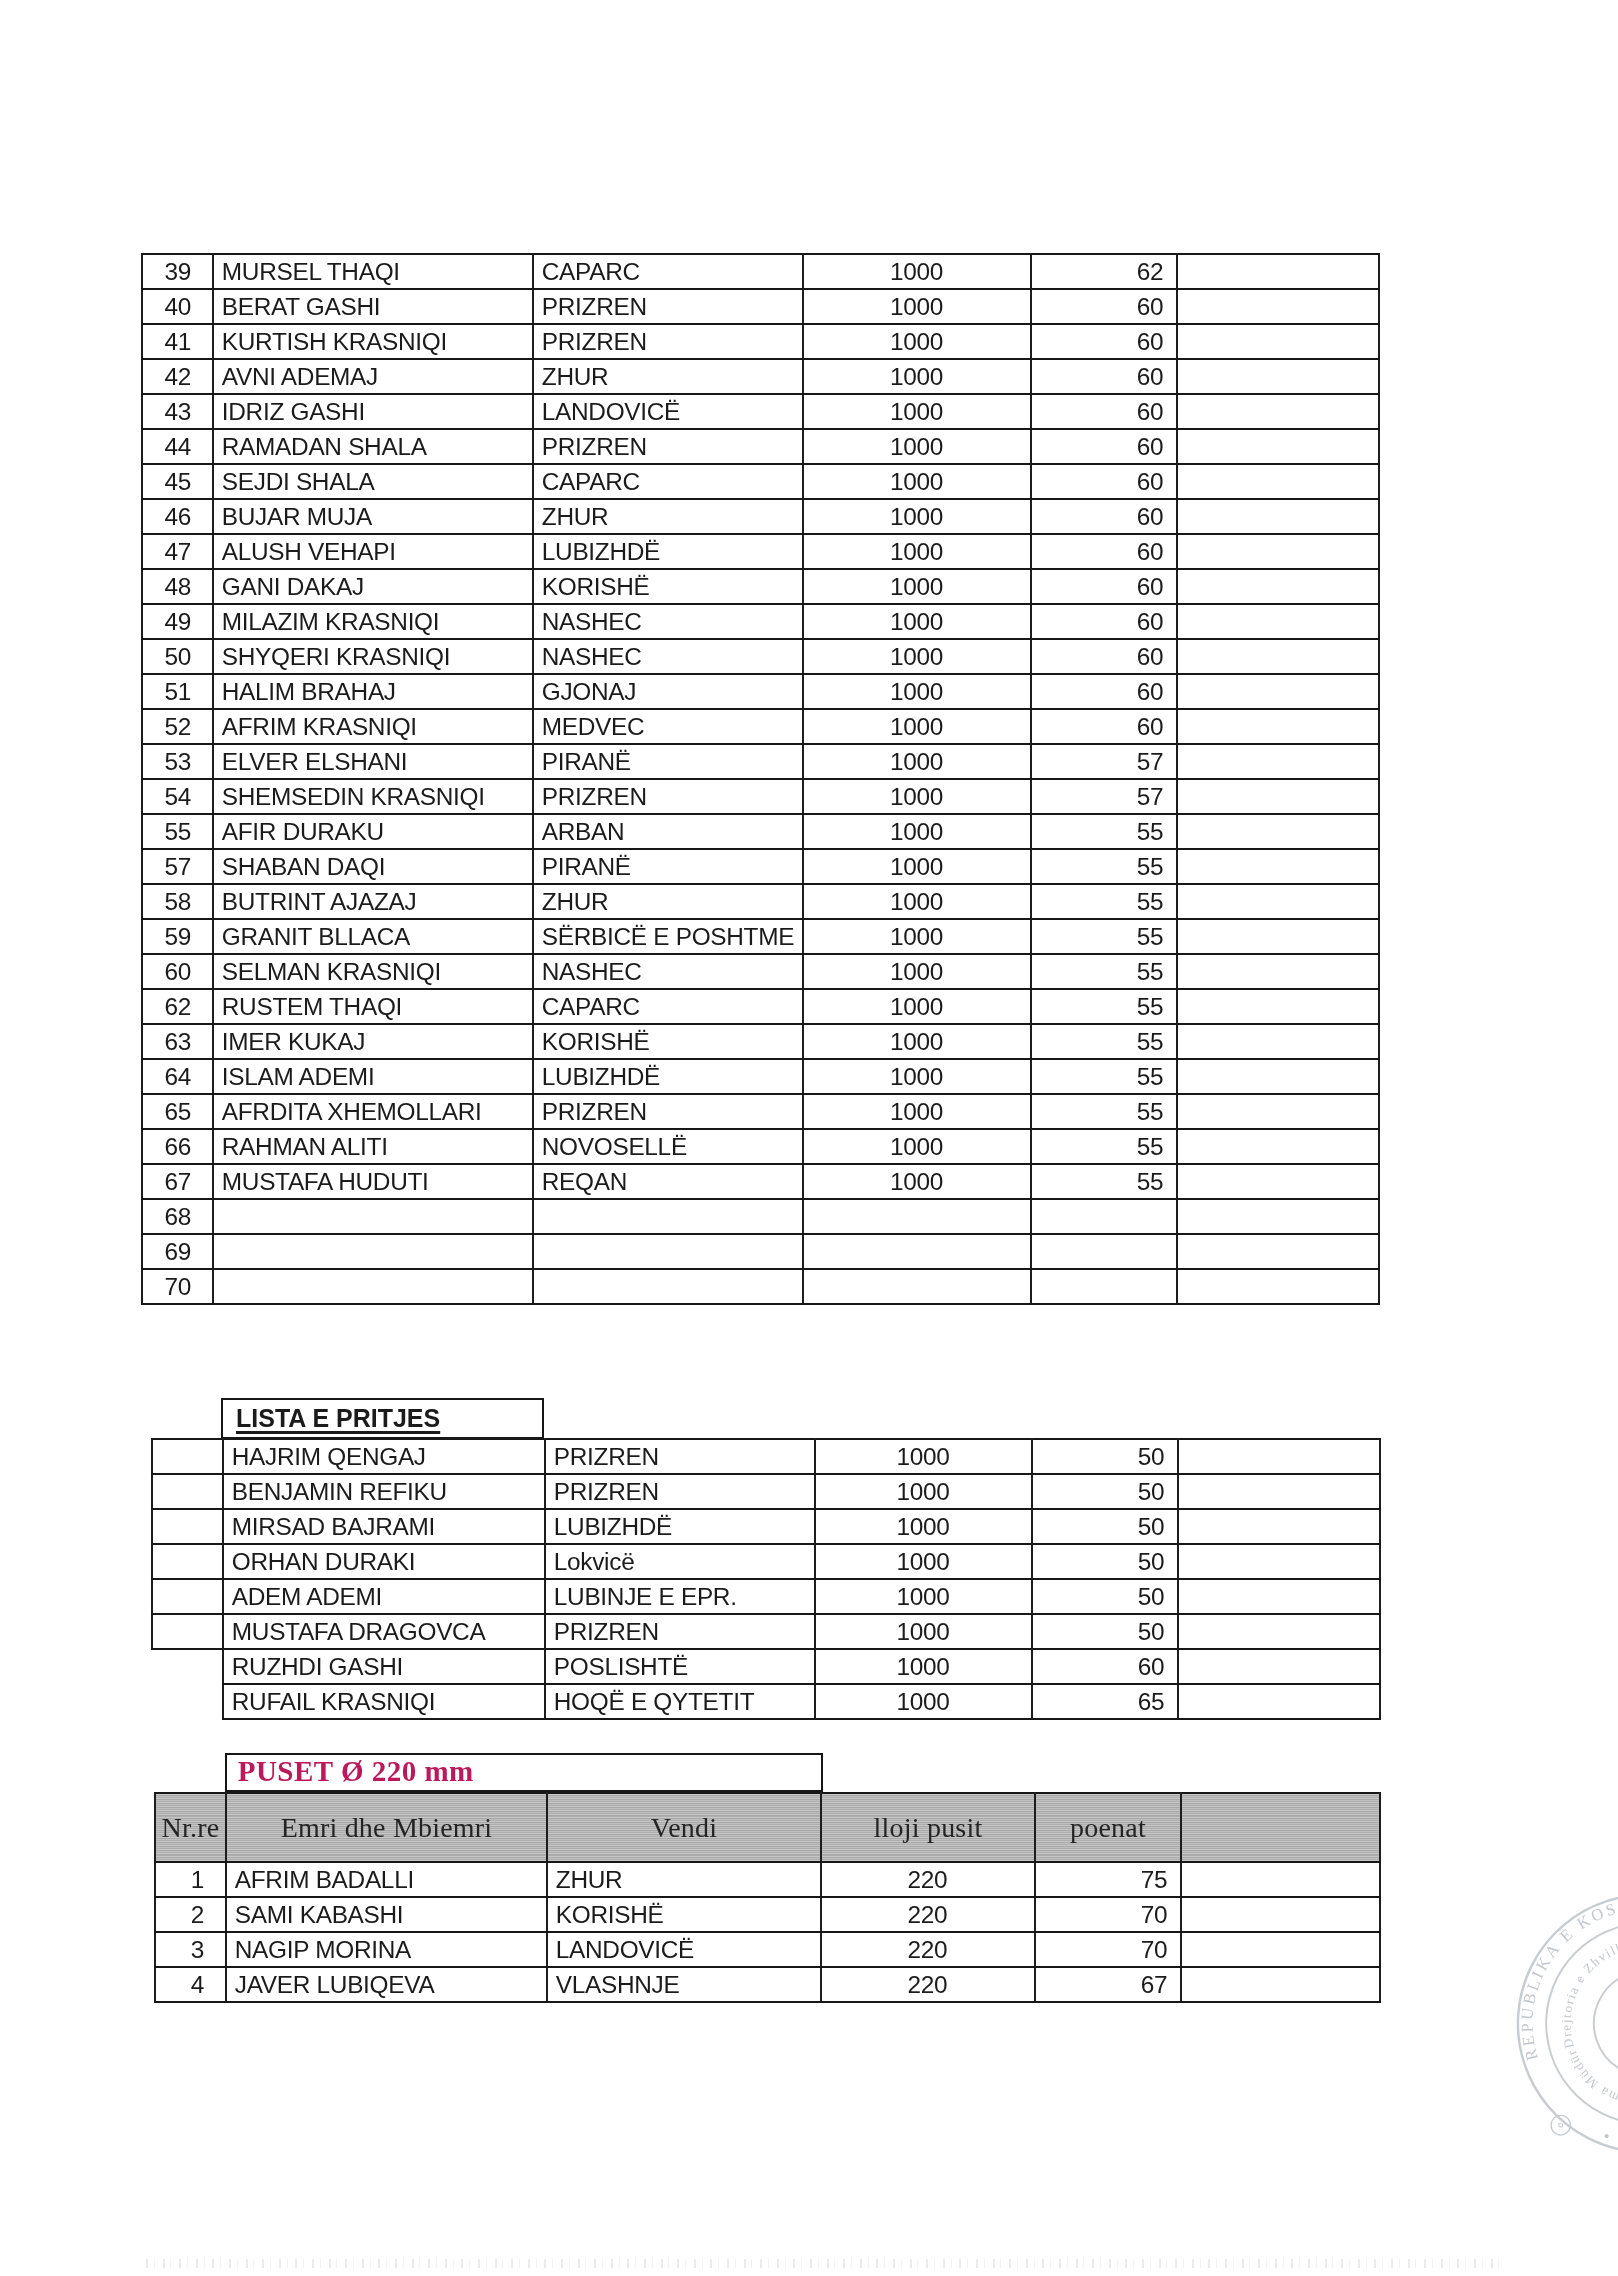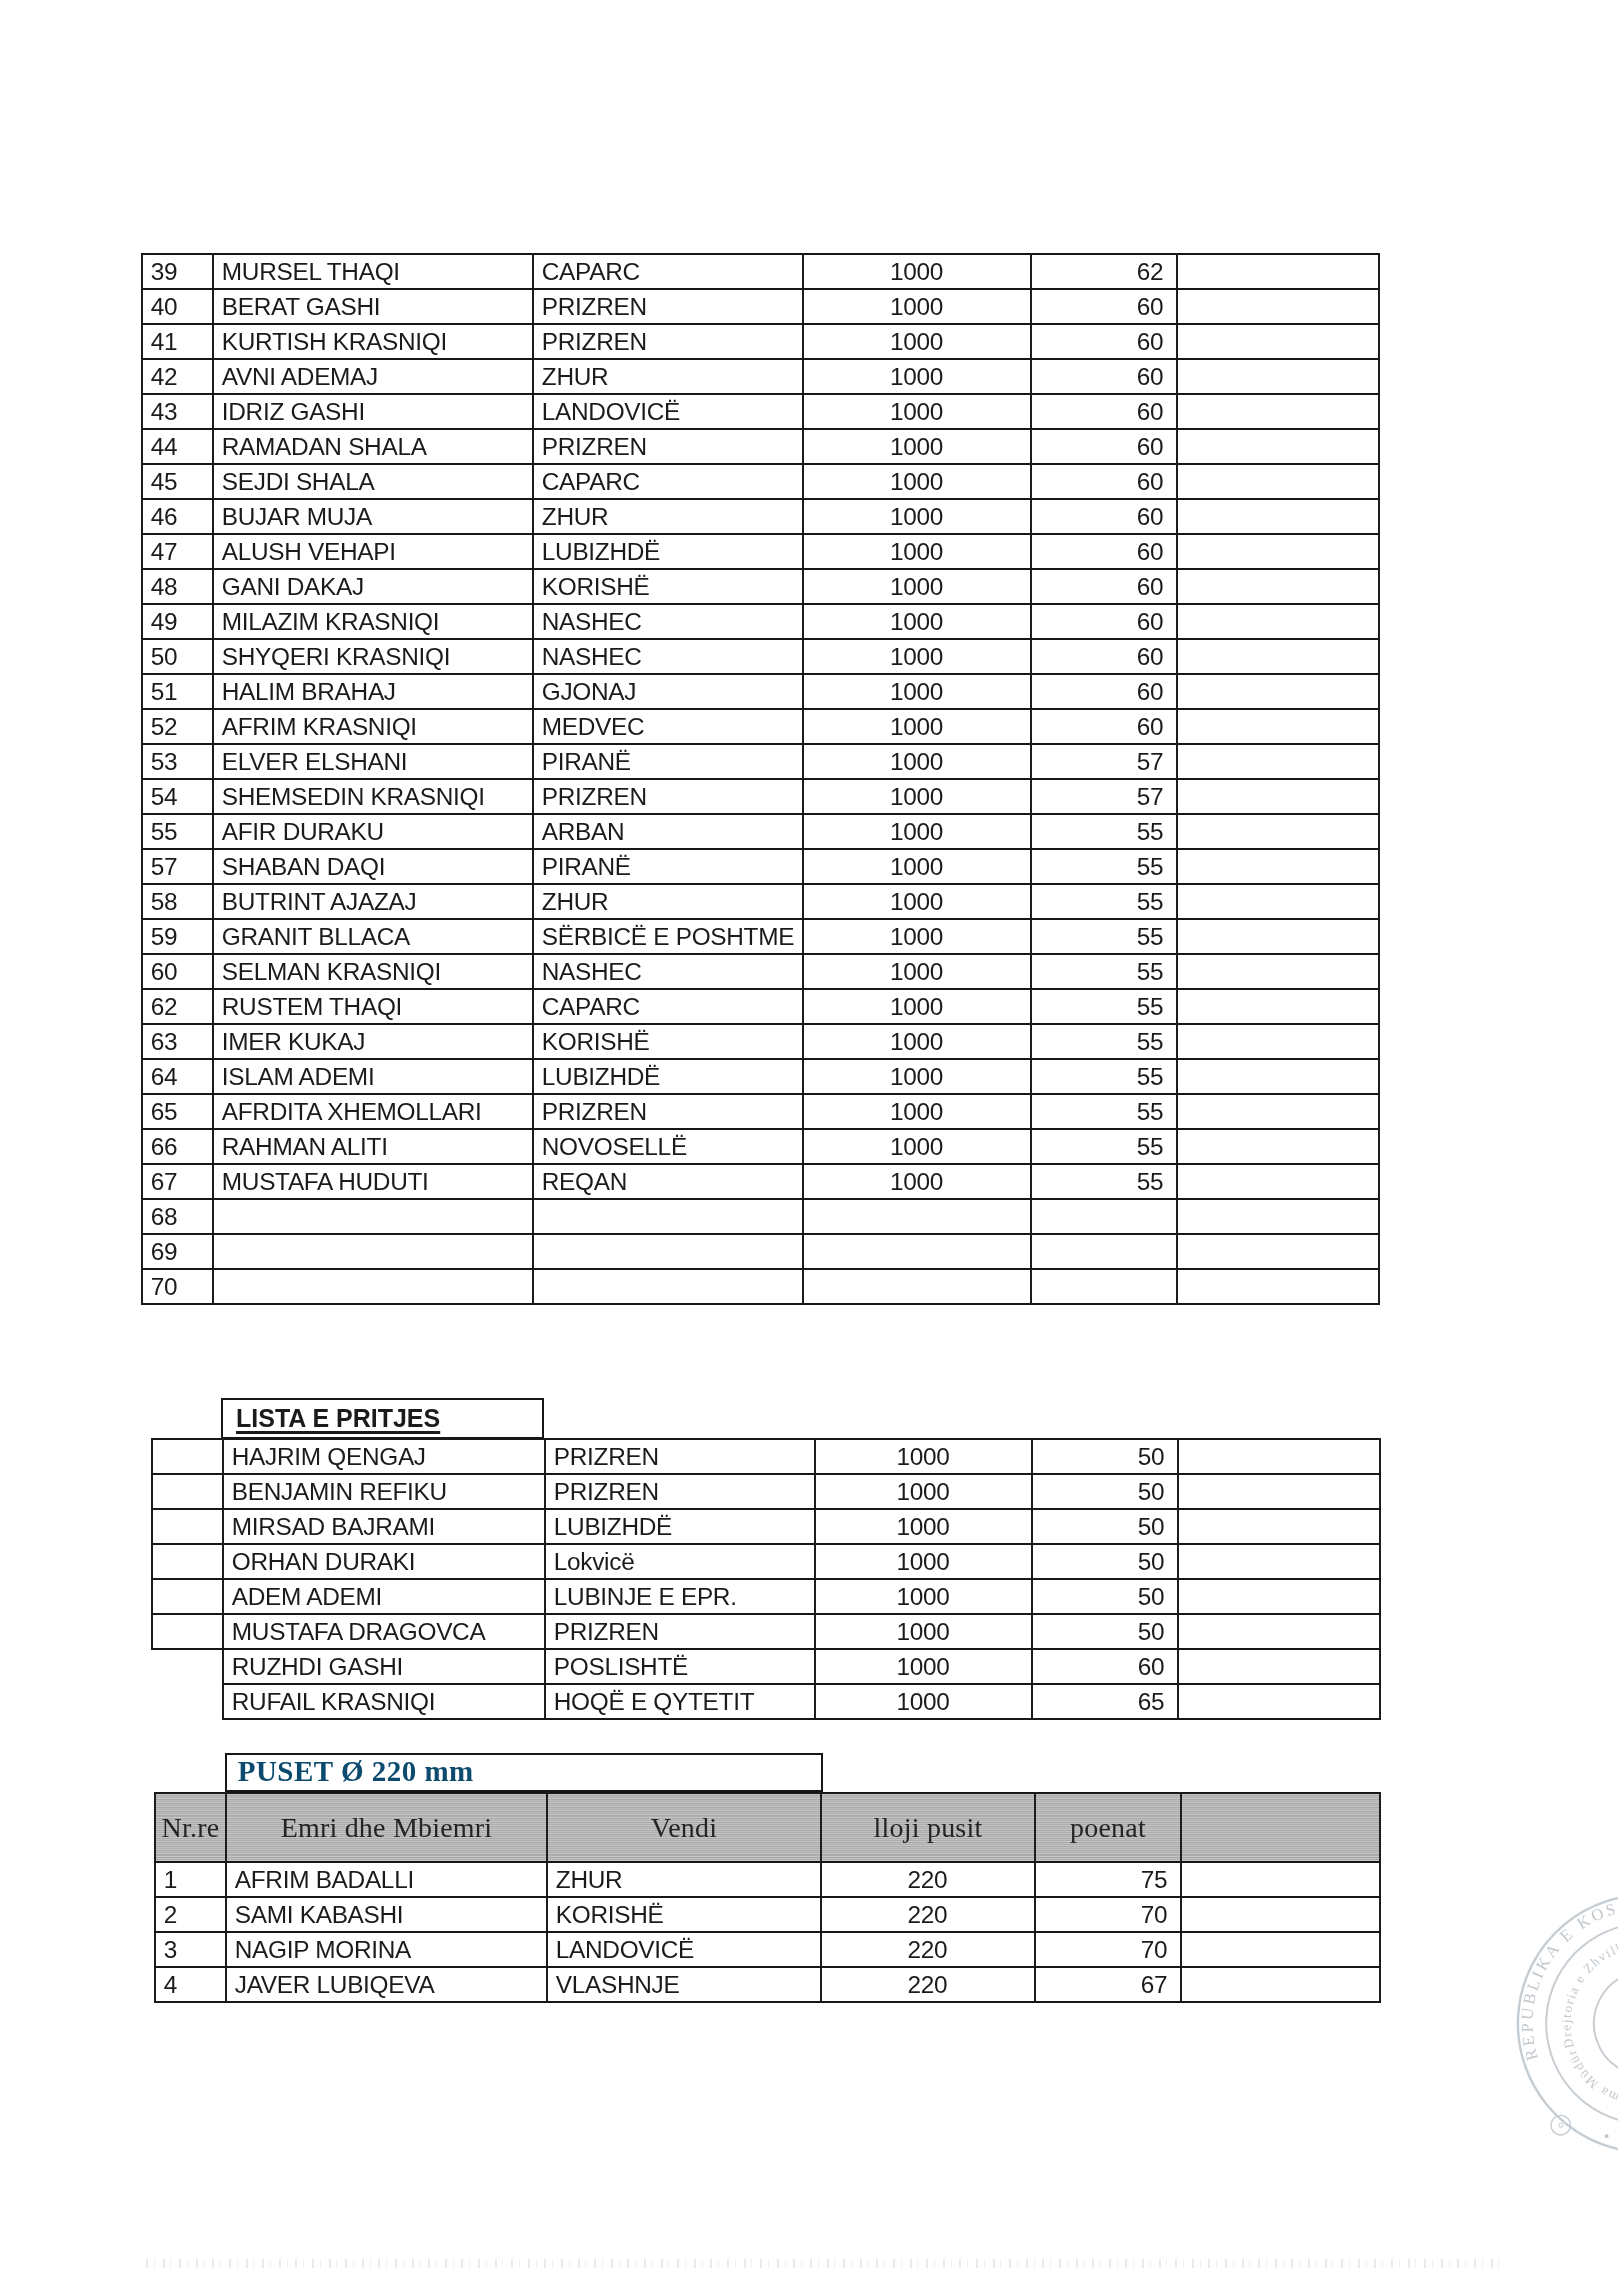--- a/index.html
+++ b/index.html
@@ -11,21 +11,21 @@
   table.sheet{
     position:absolute;border-collapse:collapse;table-layout:fixed;
   }
   .sheet td{
     border-top:2.9px solid #171717;border-bottom:2.9px solid #171717;
     border-left:2px solid #1d1d1d;border-right:2px solid #1d1d1d;
     padding:0 7.8px;font-size:24.4px;letter-spacing:-0.3px;
     white-space:nowrap;overflow:hidden;vertical-align:middle;
   }
   .sheet tr{height:35px;}
-  td.c-nr{text-align:left;padding-right:3px;margin-top:21px;}
+  td.c-nr{text-align:right;padding-right:21px;margin-top:21px;}
   td.c-val{text-align:center;padding-right:8.8px;}
   td.c-pts{text-align:right;padding-right:12.7px;}
   
   #waiting-table tr:nth-of-type(n+7) td.spacer{border:none;}
   
   #puset-table thead tr{height:69px;}
   #puset-table tbody tr{height:35px;}
   #puset-table thead td{
     font-family:"Liberation Serif",serif;font-size:28px;letter-spacing:0.2px;
     color:#242424;font-weight:normal;text-align:center;padding:0 3.9px;
@@ -41,21 +41,21 @@
   #lista-box{
     left:221px;top:1398px;width:323px;height:41px;
     font-size:25px;font-weight:bold;line-height:36px;padding-left:13px;
   }
   #lista-box span{
     text-decoration:underline;text-decoration-thickness:2.9px;text-underline-offset:3.9px;
   }
   #puset-box{
     left:225px;top:1753px;width:598px;height:39px;
     font-family:"Liberation Serif",serif;font-weight:bold;font-size:29px;
-    line-height:33px;padding-left:10.7px;letter-spacing:0.5px;color:#0c4a6e;
+    line-height:33px;padding-left:10.7px;letter-spacing:0.5px;color:#be185d;
   }
   .stamp-svg{position:absolute;left:1463px;top:1853px;}
   .stamp-g{opacity:0.8;}
   .stamp-g circle,.stamp-g path.emblem{fill:none;stroke:#b9c1c7;}
   .stamp-g text{
     fill:#b2bac1;font-family:"Liberation Serif",serif;
   }
   .noise-band{
     position:absolute;left:146px;top:2259px;width:1360px;height:8.8px;opacity:0.45;
     background:repeating-linear-gradient(90deg,

